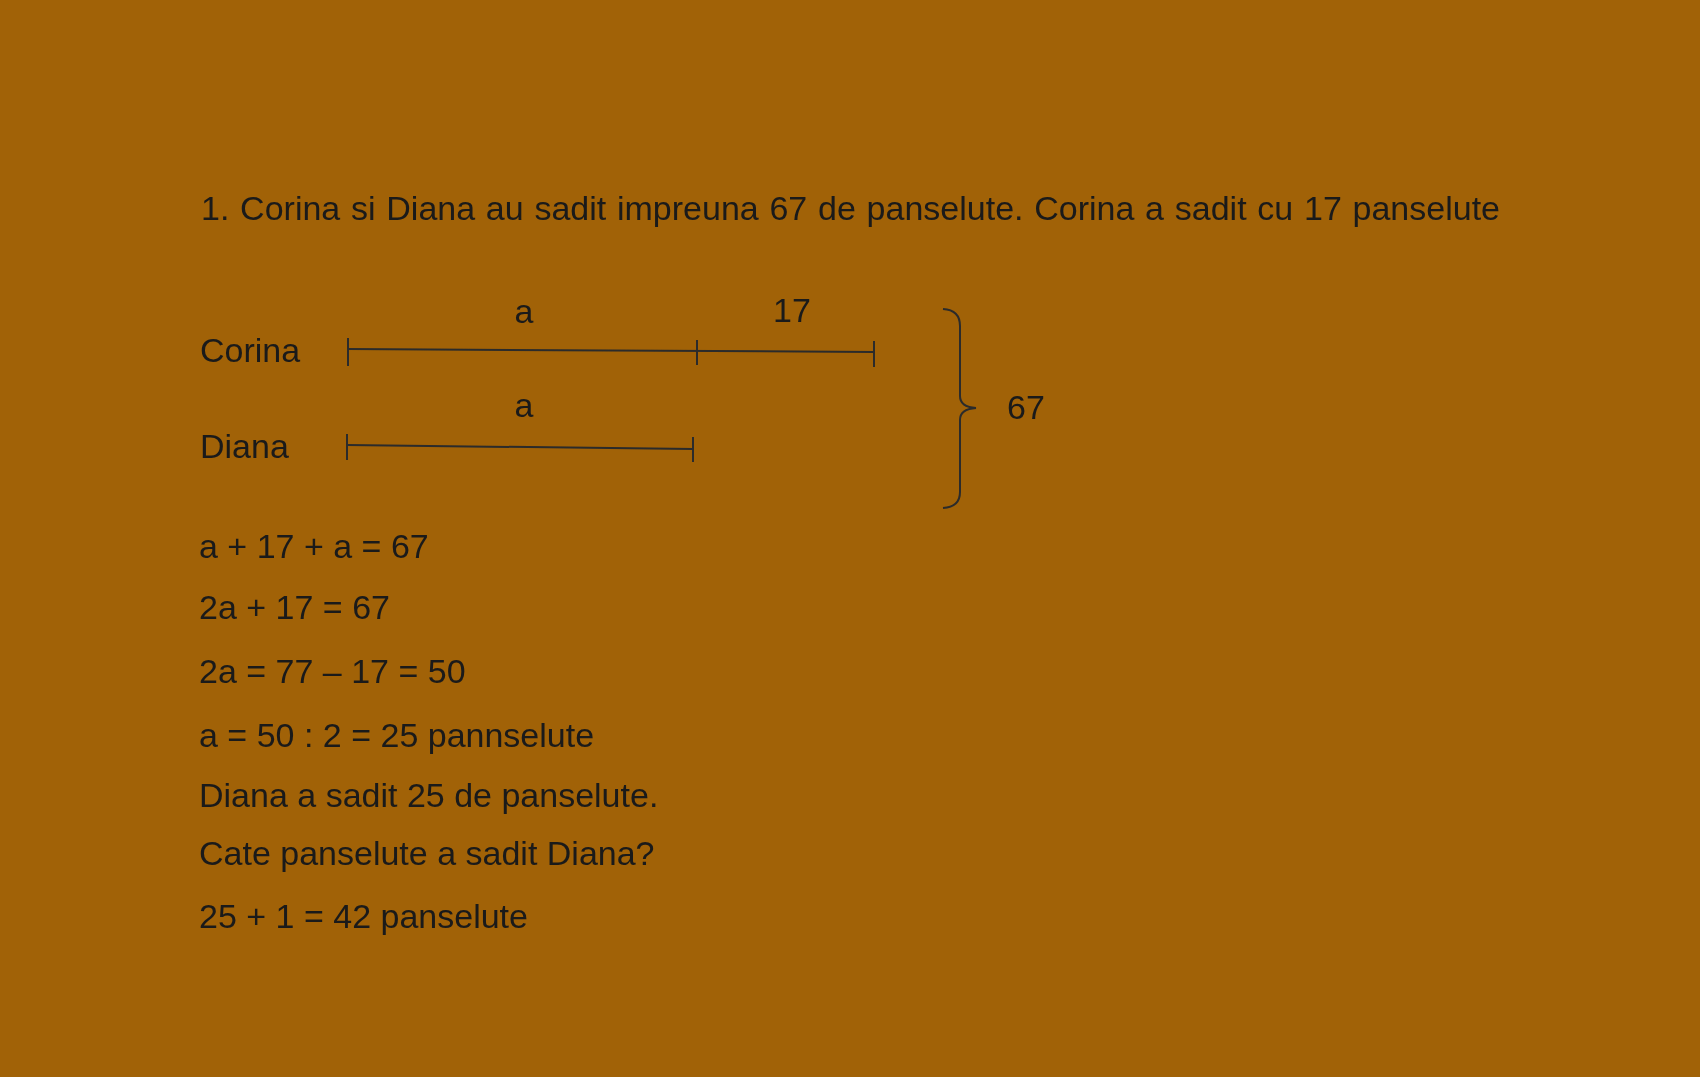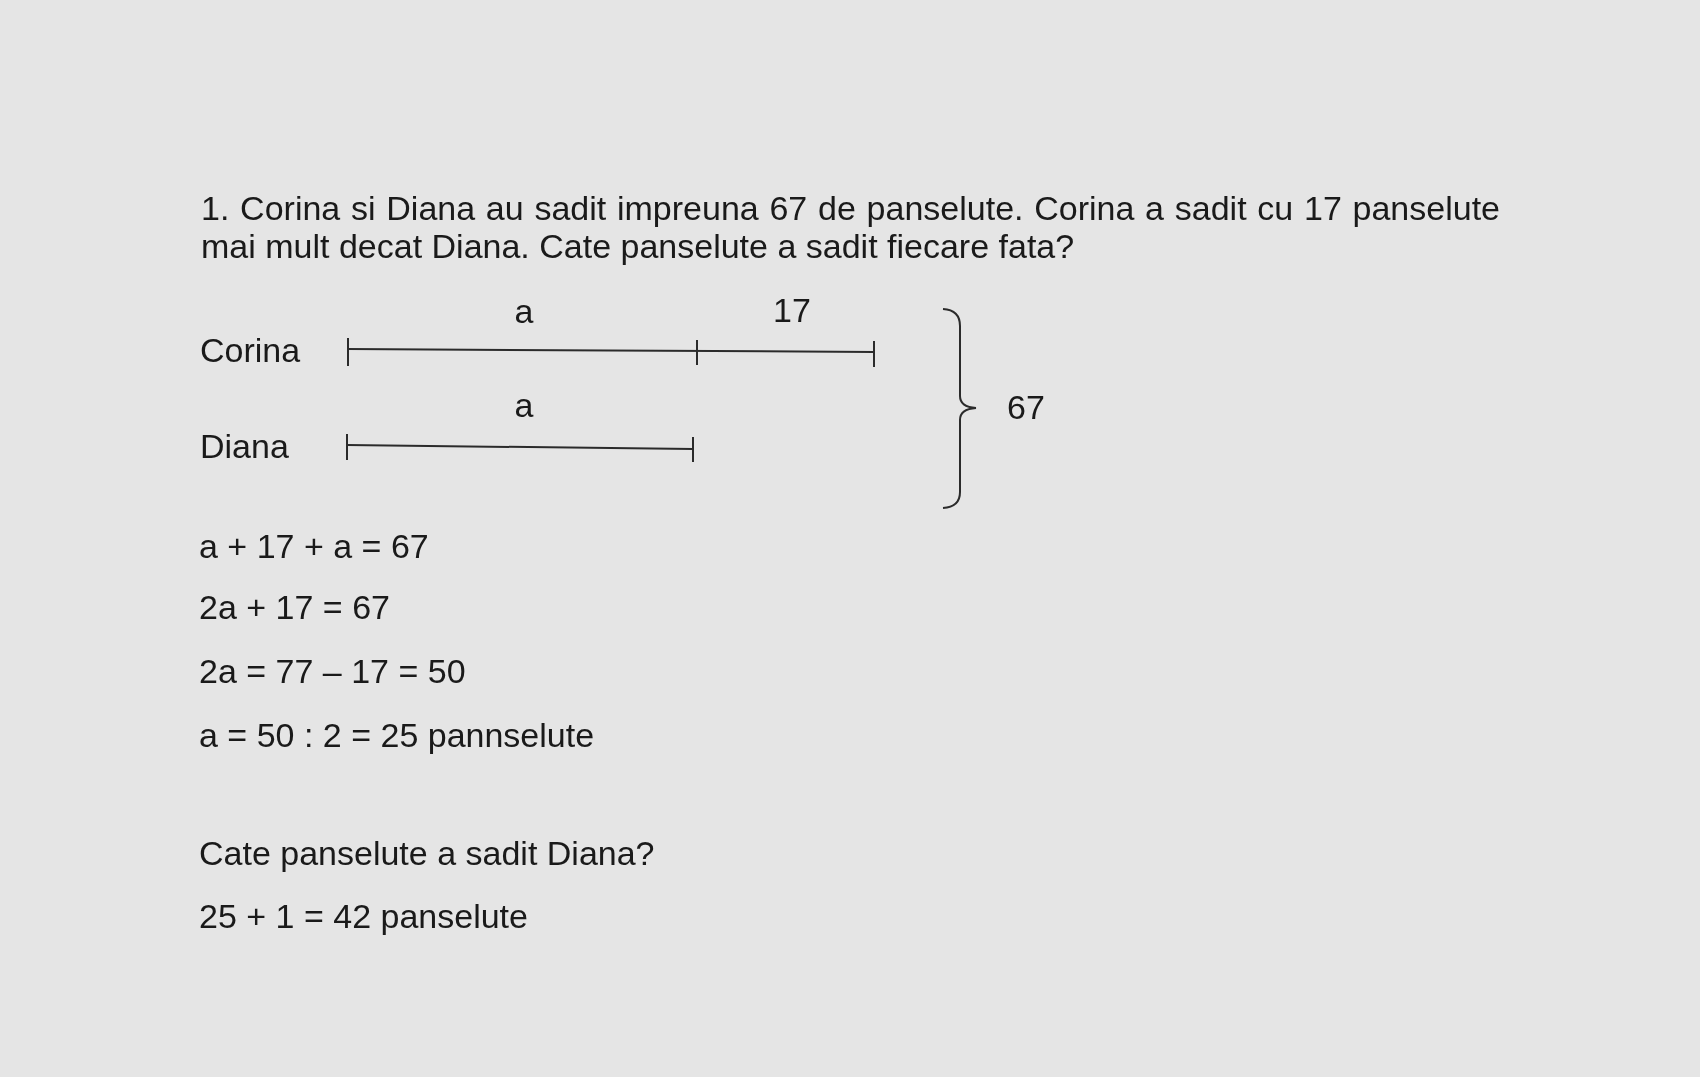--- a/index.html
+++ b/index.html
@@ -4,21 +4,21 @@
 <style>
   html, body {
     margin: 0;
     padding: 0;
     background: #ffffff;
   }
   #page {
     position: relative;
     width: 1700px;
     height: 1077px;
-    background: #e5e5e5;
+    background: #a16207;
     font-family: "Liberation Sans", sans-serif;
     color: #1a1a1a;
     overflow: hidden;
   }
   .abs { position: absolute; }
   .problem-line {
     font-size: 34px;
     line-height: 38px;
     white-space: nowrap;
   }
@@ -52,21 +52,20 @@
     stroke-width: 2;
     fill: none;
   }
 </style>
 </head>
 <body>
 
 <div id="page">
 
   <div id="problem-line1" class="abs problem-line">1. Corina si Diana au sadit impreuna 67 de panselute. Corina a sadit cu 17 panselute</div>
-  <div id="problem-line2" class="abs problem-line">mai mult decat Diana. Cate panselute a sadit fiecare fata?</div>
 
   <svg id="diagram" class="abs" width="920" height="260" viewBox="0 0 920 260">
 
     <text x="20" y="92">Corina</text>
     <text x="344" y="53" text-anchor="middle">a</text>
     <text x="612" y="52" text-anchor="middle">17</text>
     <line x1="168" y1="79" x2="694" y2="82"></line>
     <line x1="168" y1="68" x2="168" y2="96"></line>
     <line x1="517" y1="70" x2="517" y2="95"></line>
     <line x1="694" y1="71" x2="694" y2="97"></line>
@@ -78,16 +77,17 @@
     <line x1="513" y1="167" x2="513" y2="192"></line>
 
     <path d="M 763 39 Q 780 40 780 56 L 780 126 Q 780 137 796 138 Q 780 139 780 150 L 780 222 Q 780 237 763 238"></path>
     <text x="846" y="149" text-anchor="middle">67</text>
   </svg>
 
   <div class="solution-line" style="top:529px">a + 17 + a = 67</div>
   <div class="solution-line" style="top:590px">2a + 17 = 67</div>
   <div class="solution-line" style="top:654px">2a = 77 – 17 = 50</div>
   <div class="solution-line" style="top:718px">a = 50 : 2 = 25 pannselute</div>
+  <div class="solution-line" style="top:778px">Diana a sadit 25 de panselute.</div>
   <div class="solution-line" style="top:836px">Cate panselute a sadit Diana?</div>
   <div class="solution-line" style="top:899px">25 + 1 = 42 panselute</div>
 
 </div>
 
 </body></html>

